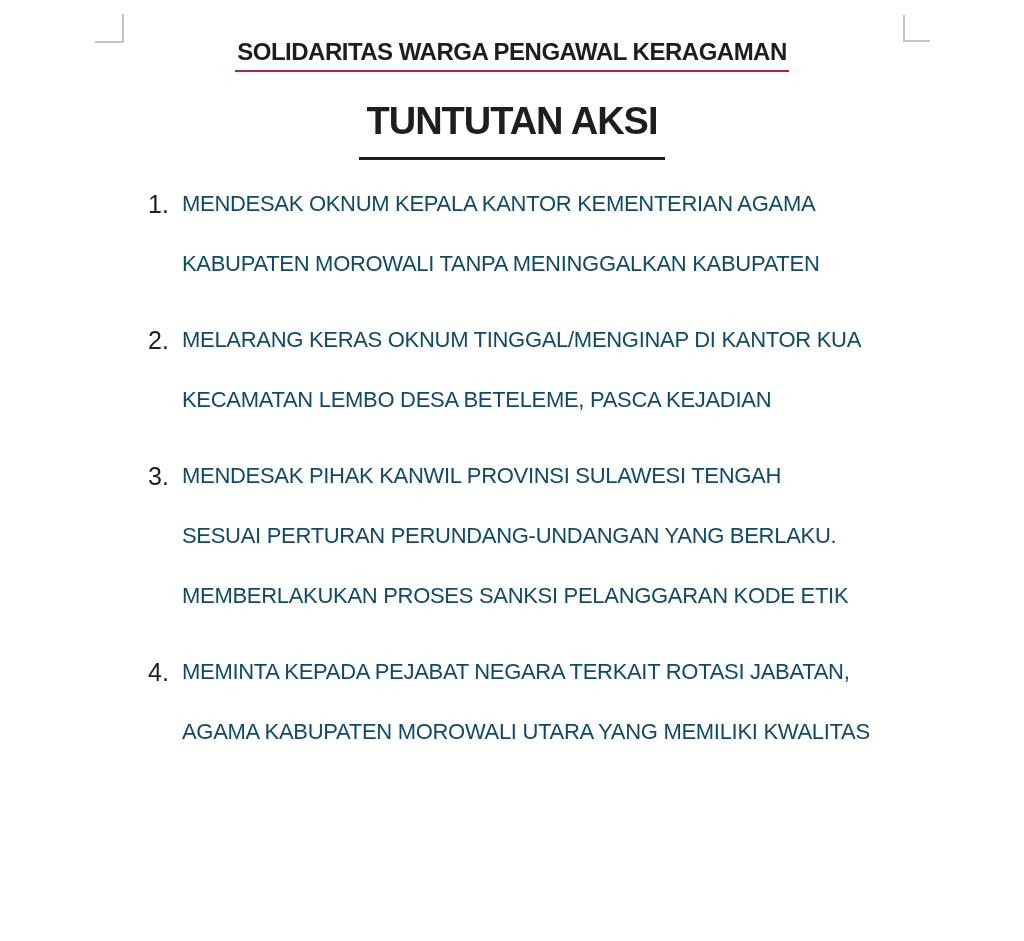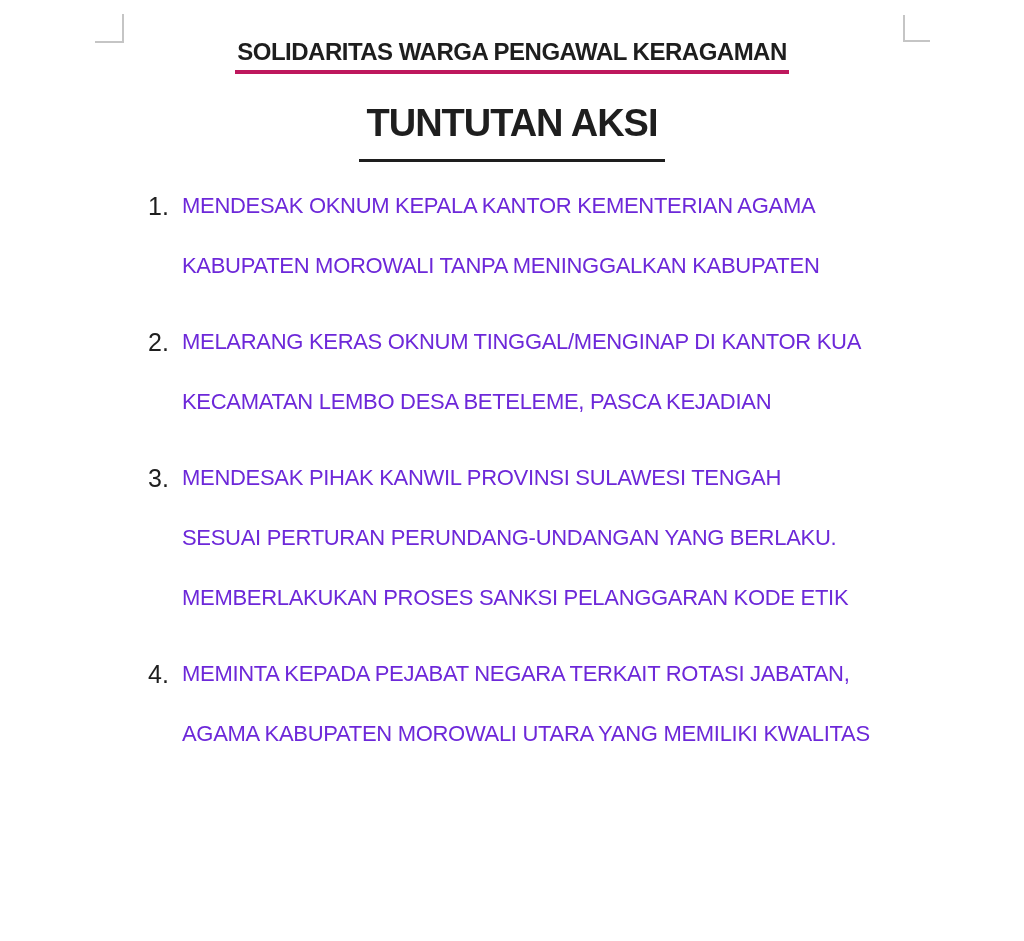--- a/index.html
+++ b/index.html
@@ -44,21 +44,21 @@
   .heading {
     margin-top: 38px;
     text-align: center;
     font-size: 24px;
     font-weight: 700;
     letter-spacing: -0.5px;
     line-height: 1.2;
   }
   .heading .u {
     display: inline-block;
-    border-bottom: 4px solid #be185d;
+    border-bottom: 2px solid #be185d;
     padding: 0 2px 3px 2px;
   }
   .doc-title {
     margin-top: 26px;
     text-align: center;
     font-size: 38px;
     font-weight: 700;
     letter-spacing: -1px;
     line-height: 1.25;
   }
@@ -84,21 +84,21 @@
     color: #1e1e1e;
   }
   .lines {
     flex: 1 1 auto;
   }
   .line {
     font-size: 22px;
     letter-spacing: -0.3px;
     line-height: 60px;
     white-space: nowrap;
-    color: #6d28d9;
+    color: #0c4a6e;
   }
 </style>
 </head>
 <body>
 
 <div class="page">
 
   <div class="corner corner-tl"></div>
   <div class="corner corner-tr"></div>
 

